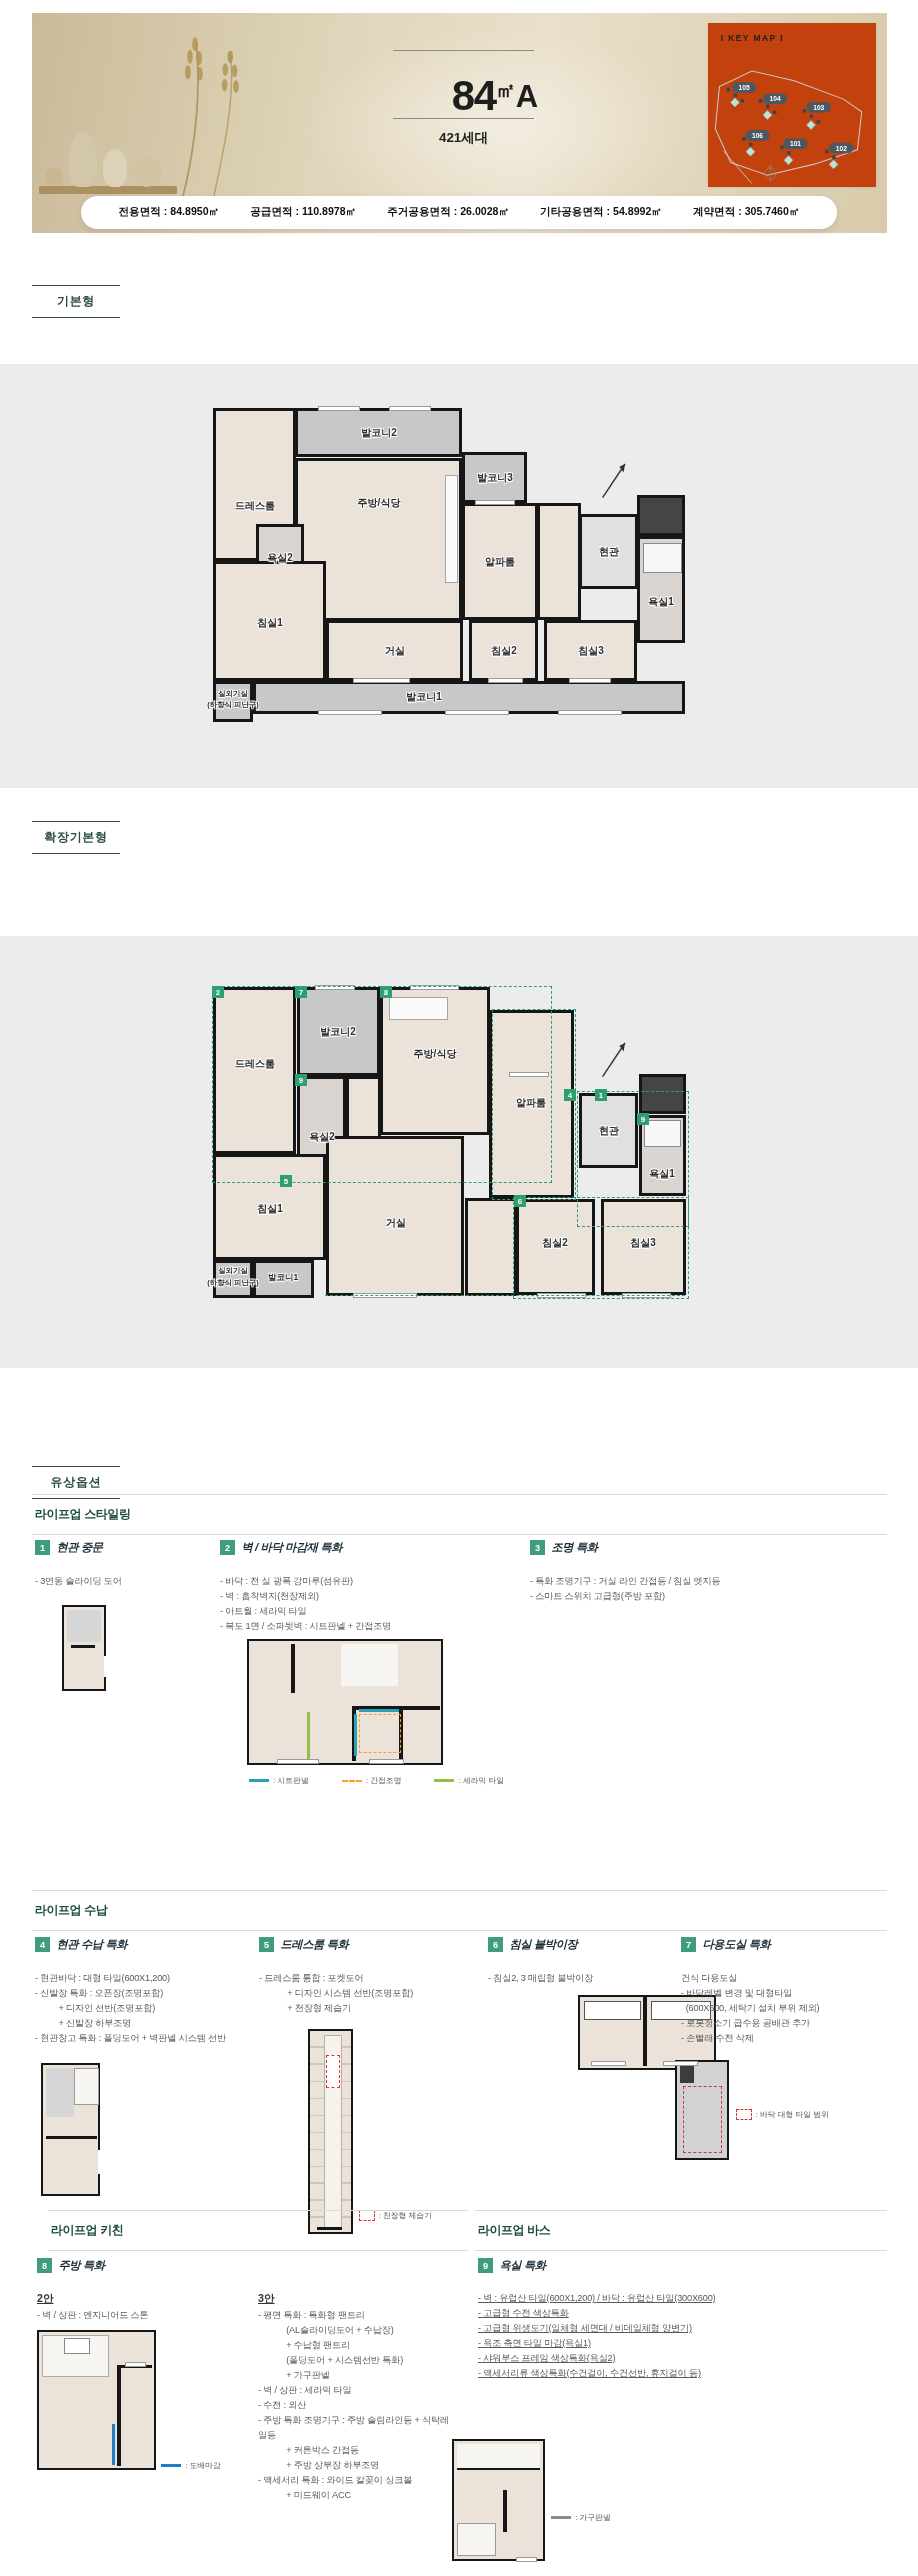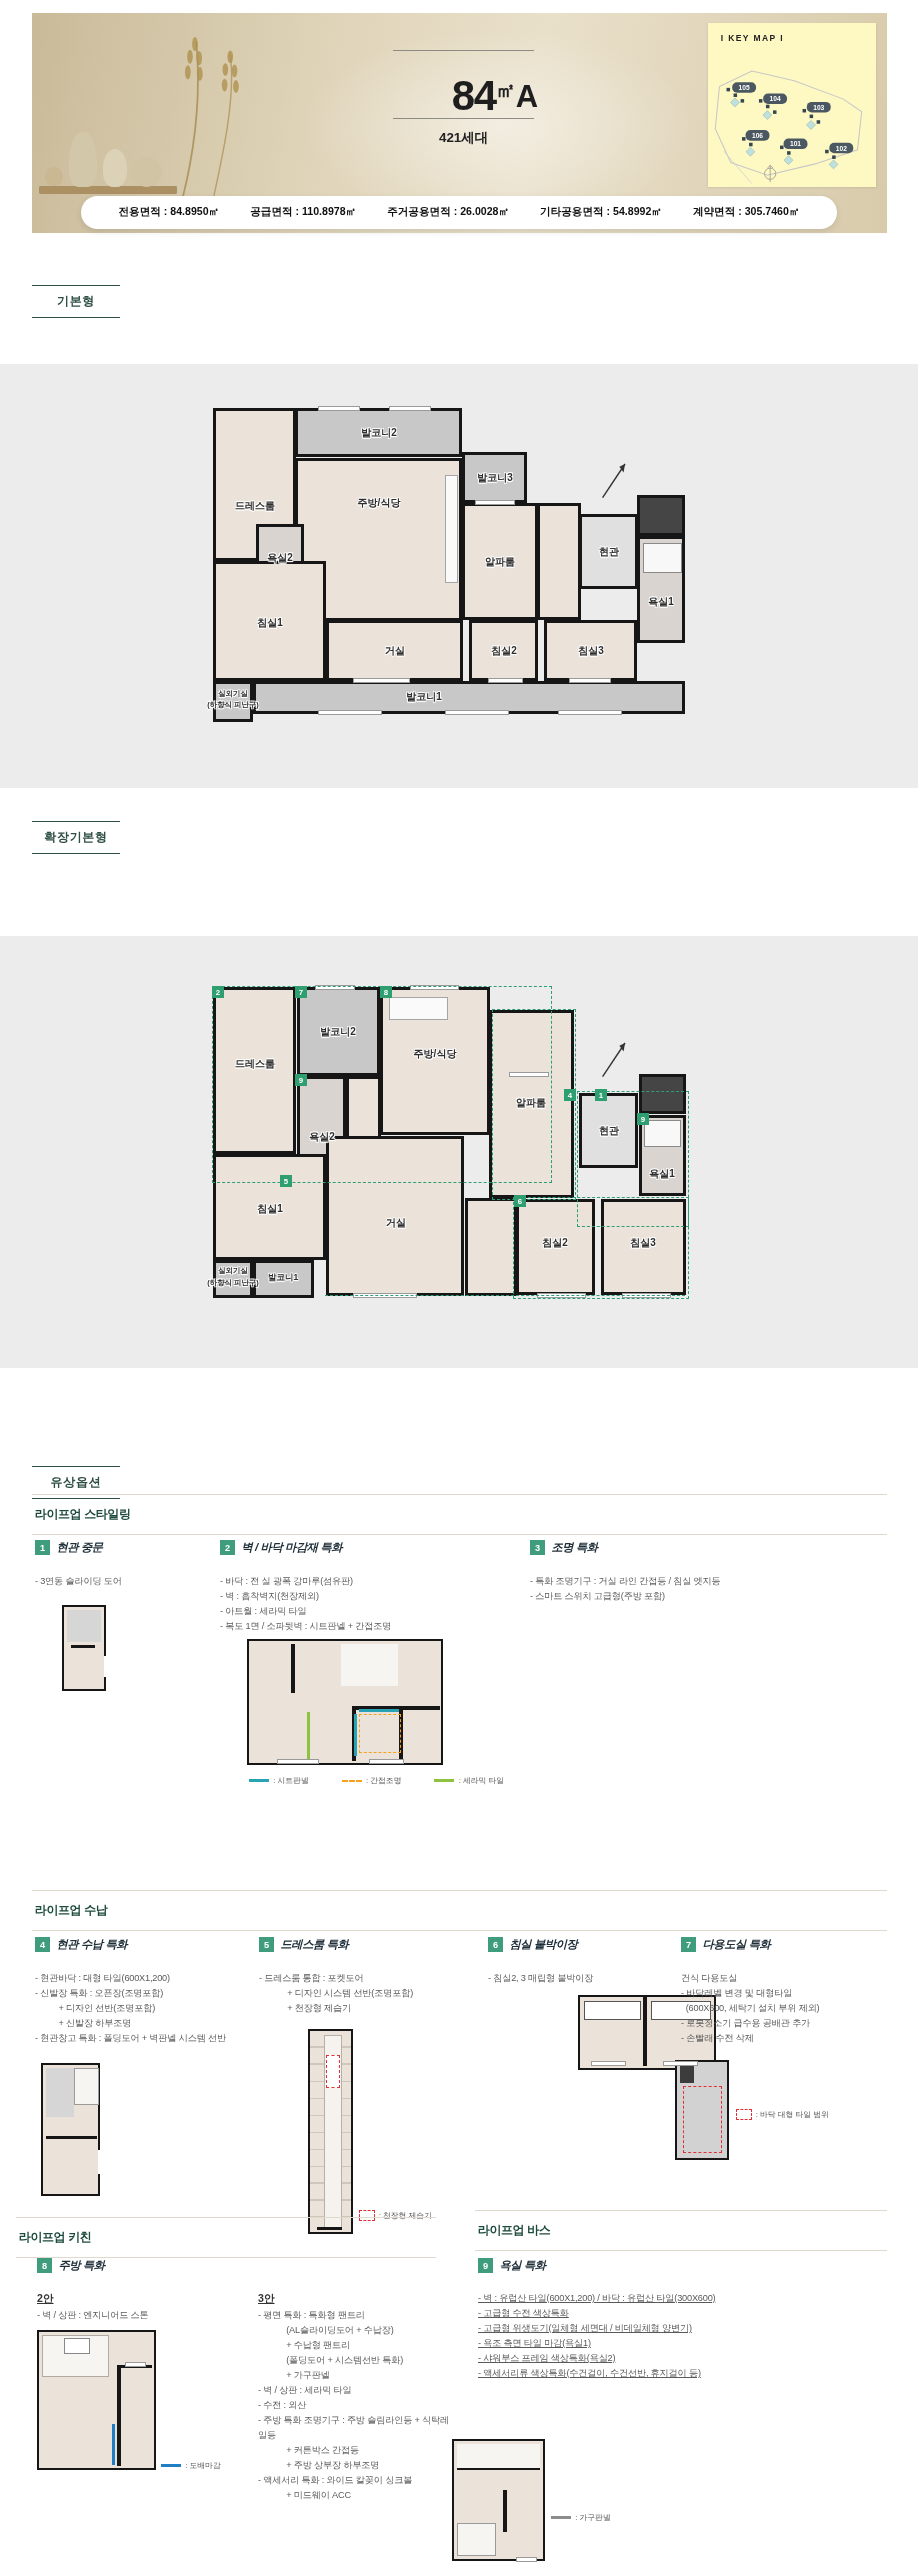--- a/index.html
+++ b/index.html
@@ -10,21 +10,21 @@
   .photo{position:absolute;left:32px;top:12.7px;width:855px;height:220px;
     background:linear-gradient(100deg,#c9ba99 0%,#e0d5ba 35%,#e9e0ca 58%,#d8cbab 100%);overflow:hidden;}
   .photo-glow{position:absolute;left:268px;top:14px;width:396px;height:198px;border-radius:50%;
     background:radial-gradient(ellipse at center,rgba(255,255,255,.45),rgba(255,255,255,0) 70%);}
   .rule{position:absolute;height:0.7px;background:#8d8b82;}
   .big-title{position:absolute;left:336px;top:59px;width:254px;text-align:center;color:#1e1e1e;white-space:nowrap;}
   .big-title .num{font-size:42px;font-weight:bold;letter-spacing:-1.4px;}
   .big-title .unit{font-size:20px;font-weight:bold;vertical-align:12.7px;}
   .big-title .suf{font-size:31px;font-weight:bold;vertical-align:2.8px;}
   .households{position:absolute;left:393px;top:129px;width:141px;text-align:center;font-size:13.4px;font-weight:bold;color:#222;}
-  .keymap{position:absolute;left:708px;top:22.6px;width:168px;height:164px;background:#fef9c3;box-shadow:0 0.7px 2.8px rgba(0,0,0,.12);}
+  .keymap{position:absolute;left:708px;top:22.6px;width:168px;height:164px;background:#c2410c;box-shadow:0 0.7px 2.8px rgba(0,0,0,.12);}
   .keymap-title{position:absolute;left:12.7px;top:10px;font-size:8.5px;font-weight:bold;letter-spacing:1.4px;color:#222;}
   .pill{position:absolute;left:81px;top:196px;width:756px;height:32.5px;background:#fff;border-radius:17px;
     box-shadow:0 2.8px 7px rgba(0,0,0,.10);display:flex;align-items:center;justify-content:center;gap:31px;
     font-size:10.6px;font-weight:bold;color:#101010;white-space:nowrap;}
   
   .sec-label{position:absolute;left:32px;width:88px;text-align:center;color:#2e4f43;font-weight:bold;font-size:12px;
     padding:7px 0;border-top:1.4px solid #2e4f43;border-bottom:1.4px solid #2e4f43;letter-spacing:0.7px;}
   .band{position:absolute;left:0;width:918px;background:#ececec;}
   
   .plan{position:absolute;}
@@ -406,21 +406,21 @@
 - 손빨래 수전 삭제</div>
   <div class="mp" style="left:675px;top:2060px;width:54px;height:100px;background:#d2d2d2;">
     <div class="mpi" style="left:2.8px;top:2.8px;width:14px;height:18.4px;background:#3c3c3c;"></div>
     <div class="mpi" style="left:5.7px;top:24px;width:37px;height:65px;border:1.4px dashed #e03038;"></div>
   </div>
   <div class="legend" style="left:736px;top:2109px;">
     <span class="sw-dashbox" style="border-color:#e03038;"></span>
       <span>: 바닥 대형 타일 범위</span>
   </div>
 
-  <div class="subband" style="left:16px;top:2210px;width:420px;margin-top:7px;">
+  <div class="subband" style="left:48px;top:2210px;width:420px;">
     <span class="t">라이프업 키친</span>
   </div>
   <div class="subband" style="left:475px;top:2210px;width:412px;">
     <span class="t">라이프업 바스</span>
   </div>
 
   <div class="itemhead" style="left:37px;top:2258px;">
     <span class="ibadge">8</span>
     <span class="ititle">주방 특화</span>
   </div>

